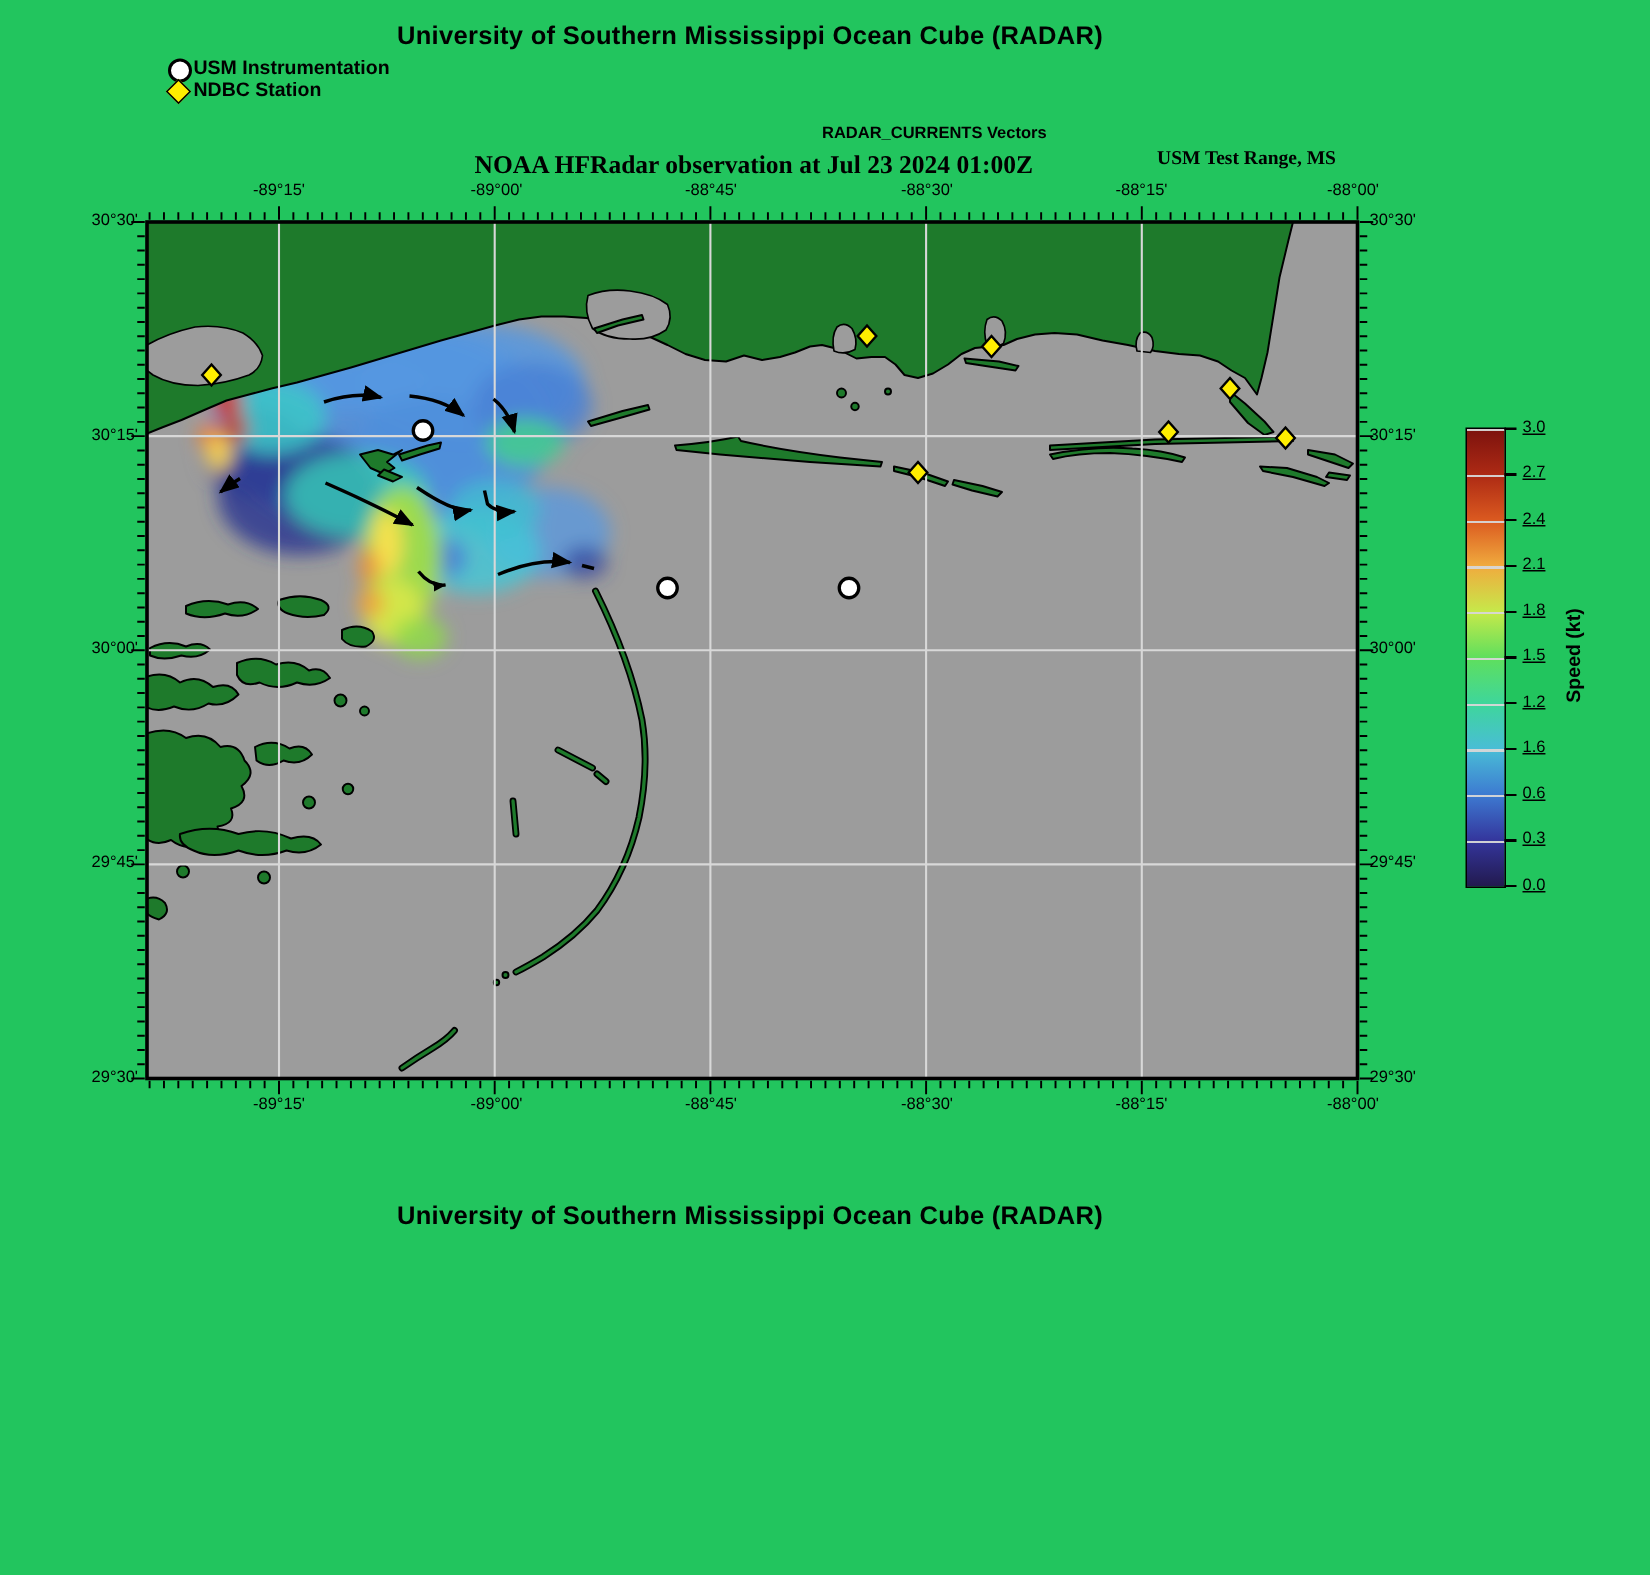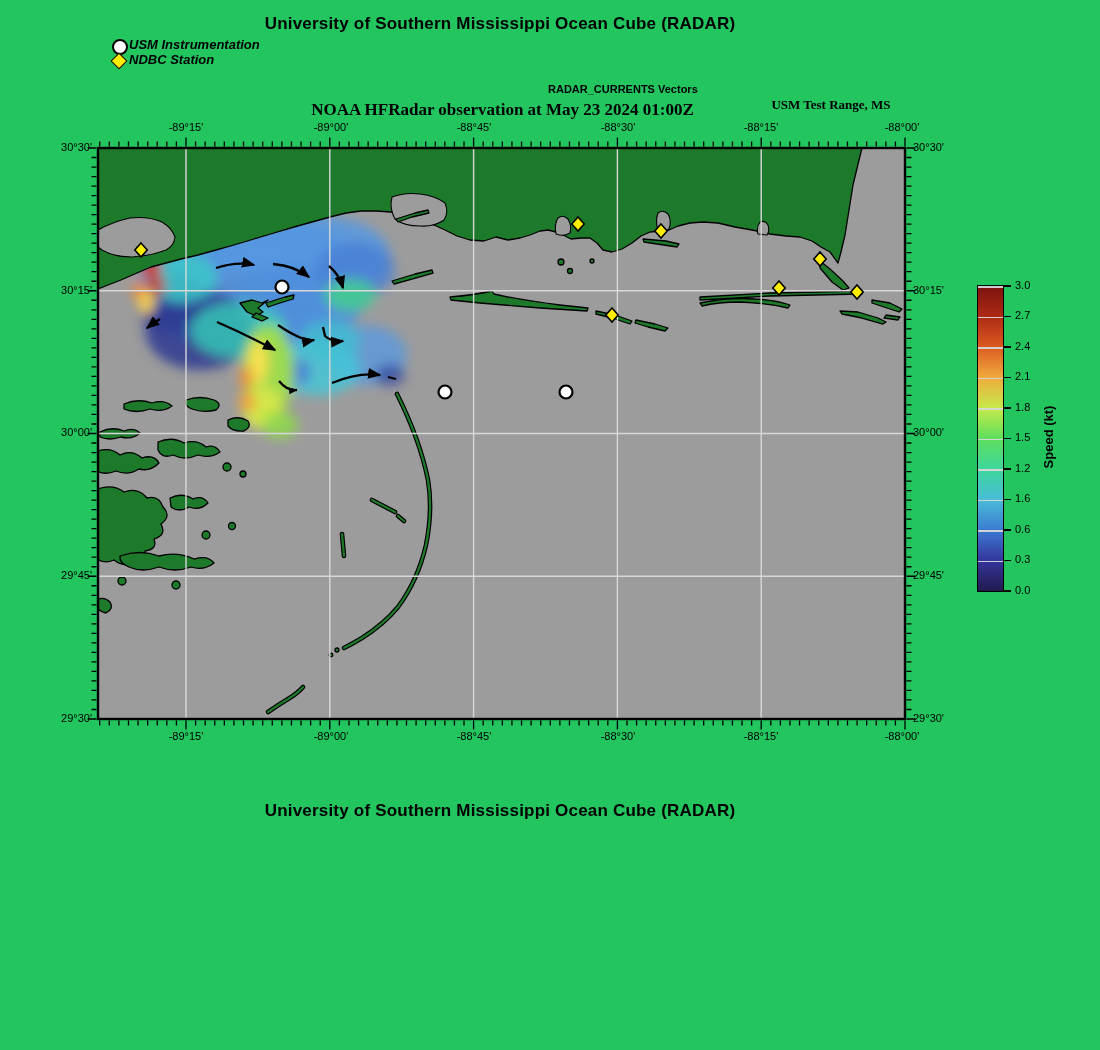--- a/index.html
+++ b/index.html
@@ -1,41 +1,41 @@
 <!DOCTYPE html>
 <html><head>
 <meta charset="utf-8">
 <style>
   html,body{margin:0;padding:0;background:#ffffff;}
   #page{position:relative;width:1100px;height:1050px;background:#22c55e;overflow:hidden;
         font-family:"Liberation Sans","DejaVu Sans",sans-serif;color:#000;}
   .abs{position:absolute;}
   .title{width:1000px;left:0;text-align:center;font-size:17px;font-weight:bold;letter-spacing:.2px;}
-  .legend-text{font-size:13px;font-weight:bold;line-height:14px;font-style:italic;}
+  .legend-text{font-size:13px;font-weight:bold;line-height:14px;}
   .legend-circle{width:12px;height:12px;border:2px solid #000;border-radius:50%;background:#fff;}
   .legend-diamond{width:10px;height:10px;border:1.5px solid #000;background:#ffee00;transform:rotate(45deg);}
   #vecbox{left:548px;top:40px;width:349px;height:40px;border:2px solid #000;background:#fff;}
   .veclab{position:absolute;left:3px;font-size:11px;font-weight:bold;line-height:11px;}
   #veccaption{left:548px;top:83px;font-size:11px;font-weight:bold;}
   #subtitle{left:0;top:100px;width:1005px;text-align:center;font-family:"Liberation Serif","DejaVu Serif",serif;
             font-size:17px;font-weight:bold;}
   #rangelabel{left:756px;top:97px;width:150px;text-align:center;font-family:"Liberation Serif","DejaVu Serif",serif;
             font-size:13px;font-weight:bold;}
   .xlab{width:60px;text-align:center;font-size:11px;}
   .ylab{width:44px;font-size:11px;}
   .ylab.left{text-align:right;}
   .ylab.right{text-align:left;}
   #colorbar{left:977px;top:285px;width:25px;height:305px;border:1.5px solid #000;
     background-image:
       repeating-linear-gradient(to bottom, rgba(215,215,215,.95) 0 1.5px, rgba(0,0,0,0) 1.5px 30.5px),
       linear-gradient(to top,#221a4e 0%,#34359c 10%,#3d7ad1 20%,#49bdd6 30%,#3ed69b 40%,#5fdf5d 50%,
                       #c6e94a 60%,#f0ab3e 70%,#db5a20 80%,#ad2a14 90%,#7c120e 100%);}
   #cbticks{left:1003px;top:285px;width:8px;height:307px;
     background-image:repeating-linear-gradient(to bottom,#000 0 1.6px,rgba(0,0,0,0) 1.6px 30.5px);}
-  .cblab{left:1015px;width:30px;font-size:11px;line-height:14px;}
+  .cblab{left:1015px;width:30px;font-size:11px;line-height:14px;text-decoration:underline;}
   #cbtitle{left:999px;top:429px;width:100px;height:16px;text-align:center;font-size:13px;font-weight:bold;
            transform:rotate(-90deg);}
   
   .land{fill:#1e7a2b;stroke:#000;stroke-width:1.3;stroke-linejoin:round;}
   .bay{fill:#9c9c9c;stroke:#000;stroke-width:1.1;stroke-linejoin:round;}
   .arcK{fill:none;stroke:#000;stroke-width:4.6;stroke-linecap:round;}
   .arcG{fill:none;stroke:#1e7a2b;stroke-width:2.2;stroke-linecap:round;}
   .grid{stroke:#d8d8d8;stroke-width:1.4;fill:none;}
   .vec{fill:none;stroke:#000;stroke-width:2.3;}
   .usm{fill:#ffffff;stroke:#000;stroke-width:2.2;}
@@ -54,21 +54,21 @@
       <div class="legend-circle"></div>
     </div>
   <div class="abs legend-text" style="left:129px;top:38px;">USM Instrumentation</div>
   <div class="abs" style="left:113px;top:55px;">
       <div class="legend-diamond"></div>
     </div>
   <div class="abs legend-text" style="left:129px;top:53px;">NDBC Station</div>
 
   <div class="abs" id="veccaption">RADAR_CURRENTS Vectors</div>
 
-  <div class="abs" id="subtitle">NOAA HFRadar observation at May 23 2024 01:00Z</div>
+  <div class="abs" id="subtitle">NOAA HFRadar observation at Jul 23 2024 01:00Z</div>
   <div class="abs" id="rangelabel">USM Test Range, MS</div>
 
   <span class="abs xlab" style="left:156px;top:121px;">-89°15'</span>
   <span class="abs xlab" style="left:301px;top:121px;">-89°00'</span>
   <span class="abs xlab" style="left:444px;top:121px;">-88°45'</span>
   <span class="abs xlab" style="left:588px;top:121px;">-88°30'</span>
   <span class="abs xlab" style="left:731px;top:121px;">-88°15'</span>
   <span class="abs xlab" style="left:872px;top:121px;">-88°00'</span>
 
   <span class="abs xlab" style="left:156px;top:730px;">-89°15'</span>

